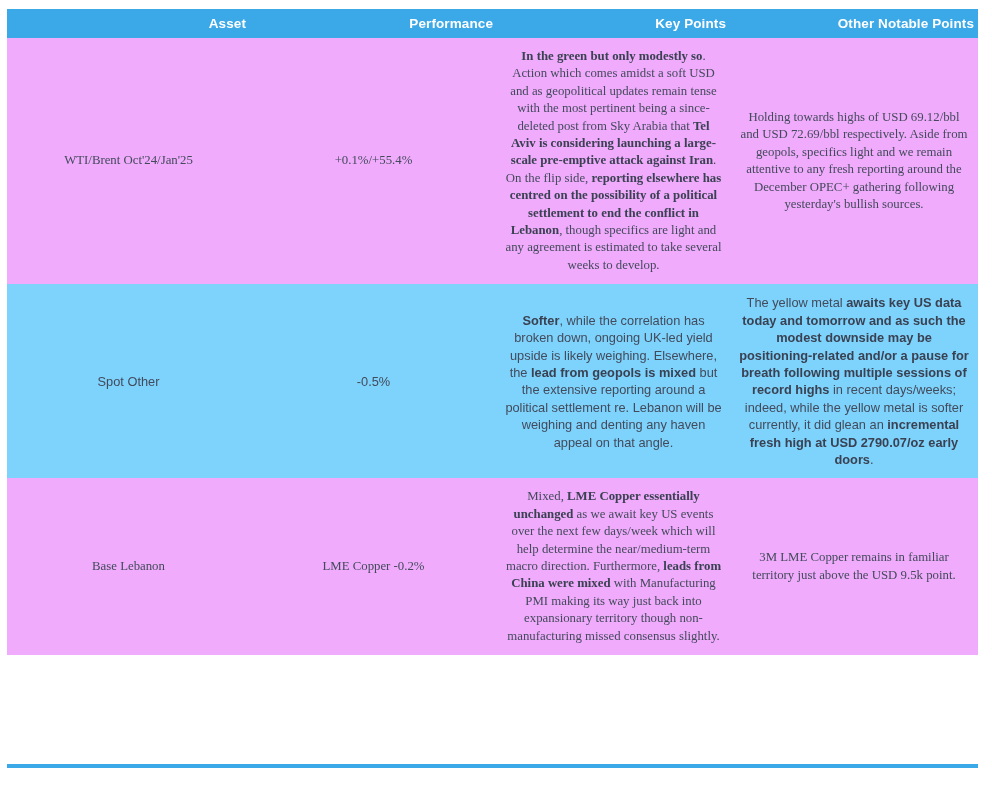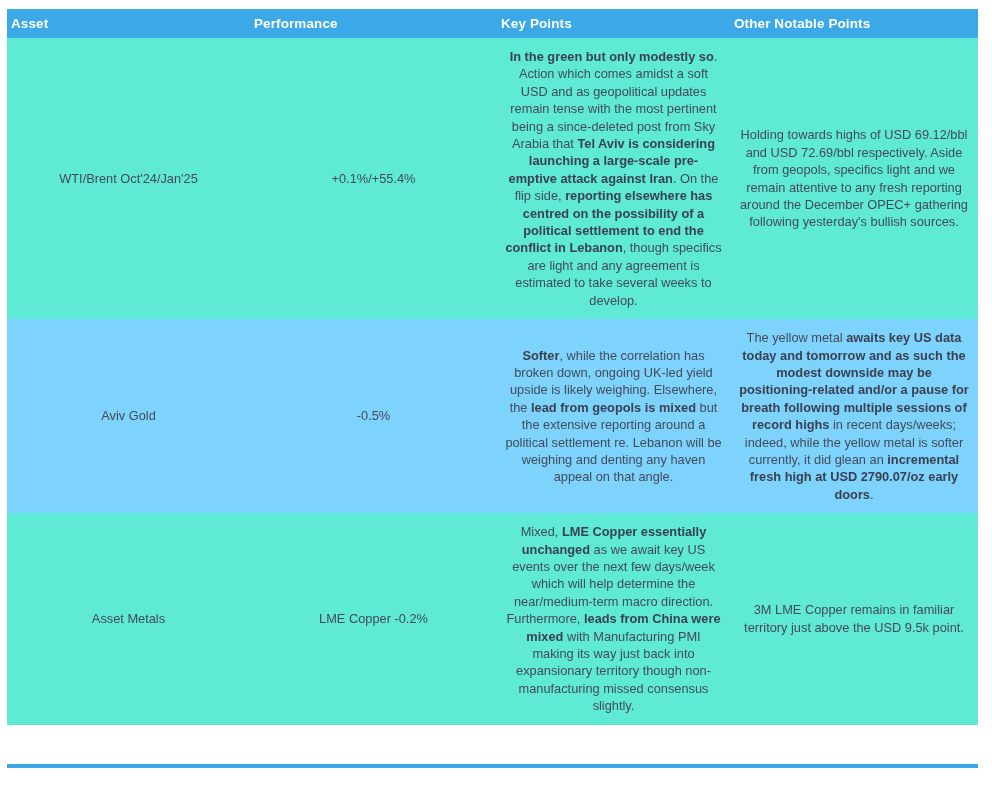--- a/index.html
+++ b/index.html
@@ -30,41 +30,41 @@
     border-collapse: collapse;
     table-layout: fixed;
   }
 
   
   thead tr.header-row th {
     background: #3ba8e8;
     color: #ffffff;
     font-size: 13.5px;
     font-weight: bold;
-    text-align: left;
+    text-align: right;
     vertical-align: middle;
     height: 29px;
     padding: 0 4px;
     border: none;
     letter-spacing: 0.1px;
   }
 
   
   tbody td {
     text-align: center;
     vertical-align: middle;
     font-size: 12.8px;
     line-height: 17.4px;
     color: #434a5b;
     padding: 10px 9px;
     border: none;
     box-sizing: border-box;
   }
 
-  tbody tr.row-white td { background: #5eead4; }
+  tbody tr.row-white td { background: #f0abfc; font-family: Liberation Serif, serif; }
   tbody tr.row-shaded td { background: #7dd3fc; }
 
   col.c-asset       { width: 243px; }
   col.c-performance { width: 247px; }
   col.c-keypoints   { width: 233px; }
   col.c-other       { width: 248px; }
 
   td.cell-asset,
   td.cell-performance {
     font-size: 12.8px;
@@ -114,28 +114,28 @@
     <tbody>
 
       <tr class="row-white">
         <td class="cell-asset">WTI/Brent Oct'24/Jan'25</td>
         <td class="cell-performance">+0.1%/+55.4%</td>
         <td class="cell-keypoints rich"><b>In the green but only modestly so</b>. Action which comes amidst a soft USD and as geopolitical updates remain tense with the most pertinent being a since-deleted post from Sky Arabia that <b>Tel Aviv is considering launching a large-scale pre-emptive attack against Iran</b>. On the flip side, <b>reporting elsewhere has centred on the possibility of a political settlement to end the conflict in Lebanon</b>, though specifics are light and any agreement is estimated to take several weeks to develop.</td>
         <td class="cell-other rich">Holding towards highs of USD 69.12/bbl and USD 72.69/bbl respectively. Aside from geopols, specifics light and we remain attentive to any fresh reporting around the December OPEC+ gathering following yesterday's bullish sources.</td>
       </tr>
 
       <tr class="row-shaded">
-        <td class="cell-asset">Aviv Gold</td>
+        <td class="cell-asset">Spot Other</td>
         <td class="cell-performance">-0.5%</td>
         <td class="cell-keypoints rich"><b>Softer</b>, while the correlation has broken down, ongoing UK-led yield upside is likely weighing. Elsewhere, the <b>lead from geopols is mixed</b> but the extensive reporting around a political settlement re. Lebanon will be weighing and denting any haven appeal on that angle.</td>
         <td class="cell-other rich">The yellow metal <b>awaits key US data today and tomorrow and as such the modest downside may be positioning-related and/or a pause for breath following multiple sessions of record highs</b> in recent days/weeks; indeed, while the yellow metal is softer currently, it did glean an <b>incremental fresh high at USD 2790.07/oz early doors</b>.</td>
       </tr>
 
       <tr class="row-white">
-        <td class="cell-asset">Asset Metals</td>
+        <td class="cell-asset">Base Lebanon</td>
         <td class="cell-performance">LME Copper -0.2%</td>
         <td class="cell-keypoints rich">Mixed, <b>LME Copper essentially unchanged</b> as we await key US events over the next few days/week which will help determine the near/medium-term macro direction. Furthermore, <b>leads from China were mixed</b> with Manufacturing PMI making its way just back into expansionary territory though non-manufacturing missed consensus slightly.</td>
         <td class="cell-other rich">3M LME Copper remains in familiar territory just above the USD 9.5k point.</td>
       </tr>
 
     </tbody>
   </table>
 
   <div class="bottom-rule"></div>
 

